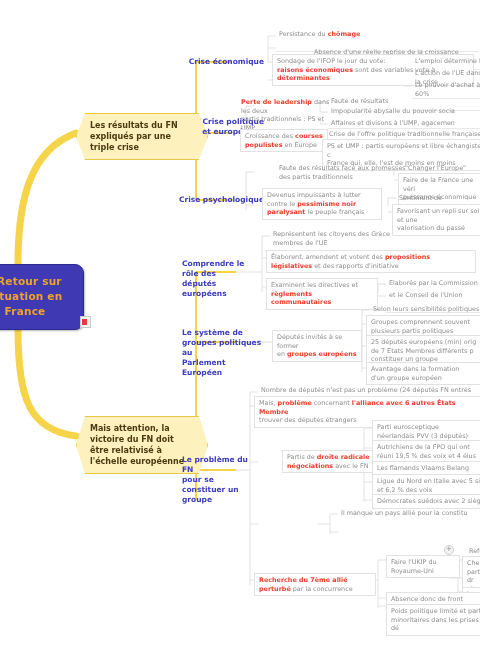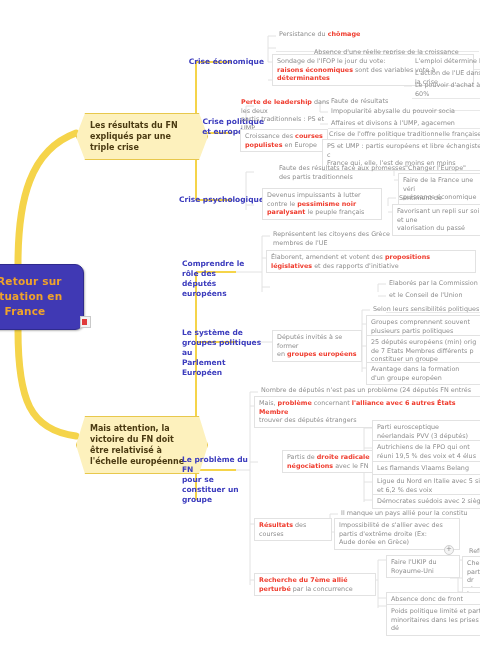--- a/index.html
+++ b/index.html
@@ -163,20 +163,22 @@
 contre le <em>pessimisme noir
 paralysant</em> le peuple français</div>
   <div class="cell plain" style="left:396px;top:193px;width:88px;border:none;">Sentiment de déclassement</div>
   <div class="cell boxed" style="left:392px;top:204px;width:90px;">Favorisant un repli sur soi et une
 valorisation du passé</div>
 
   <div class="cell plain" style="left:270px;top:229px;width:148px;">Représentent les citoyens des Grèce
 membres de l'UE</div>
   <div class="cell boxed" style="left:266px;top:250px;width:200px;">Élaborent, amendent et votent des <em>propositions
 législatives</em> et des rapports d'initiative</div>
+  <div class="cell boxed" style="left:266px;top:278px;width:102px;">Examinent les directives et
+<em>règlements communautaires</em></div>
   <div class="cell plain" style="left:386px;top:278px;width:98px;border:none;">Elaborés par la Commission</div>
   <div class="cell plain" style="left:386px;top:290px;width:98px;">et le Conseil de l'Union</div>
 
   <div class="cell boxed" style="left:272px;top:330px;width:80px;">Députés invités à se former
 en <em>groupes européens</em></div>
   <div class="cell plain" style="left:370px;top:304px;width:114px;border:none;">Selon leurs sensibilités politiques</div>
   <div class="cell boxed" style="left:366px;top:315px;width:112px;">Groupes comprennent souvent
 plusieurs partis politiques</div>
   <div class="cell boxed" style="left:366px;top:335px;width:112px;">25 députés européens (min) orig
 de 7 Etats Membres différents p
@@ -191,25 +193,21 @@
 négociations</em> avec le FN</div>
   <div class="cell boxed" style="left:372px;top:420px;width:112px;">Parti eurosceptique
 néerlandais PVV (3 députés)</div>
   <div class="cell boxed" style="left:372px;top:440px;width:112px;">Autrichiens de la FPO qui ont
 réuni 19,5 % des voix et 4 élus</div>
   <div class="cell boxed" style="left:372px;top:461px;width:112px;">Les flamands Vlaams Belang</div>
   <div class="cell boxed" style="left:372px;top:474px;width:112px;">Ligue du Nord en Italie avec 5 siè
 et 6,2 % des voix</div>
   <div class="cell boxed" style="left:372px;top:494px;width:112px;">Démocrates suédois avec 2 sièges</div>
 
-  <div class="cell boxed" style="left:254px;top:518px;width:68px;"><em>Résultats</em> des courses</div>
   <div class="cell plain" style="left:338px;top:508px;width:146px;border:none;">Il manque un pays allié pour la constitu</div>
-  <div class="cell boxed" style="left:334px;top:518px;width:116px;">Impossibilité de s'allier avec des
-partis d'extrême droite (Ex:
-Aude dorée en Grèce)</div>
   <div class="plus" style="left:444px;top:545px;">+</div>
 
   <div class="cell boxed" style="left:254px;top:573px;width:112px;"><em>Recherche du 7ème allié
 perturbé</em> par la concurrence</div>
   <div class="cell boxed" style="left:386px;top:555px;width:64px;">Faire l'UKIP du
 Royaume-Uni</div>
   <div class="cell plain" style="left:466px;top:546px;width:36px;border:none;">Refuse de s'al</div>
   <div class="cell boxed" style="left:462px;top:556px;width:44px;">Cherche activ
 partis de la dr
 plus modérés</div>

